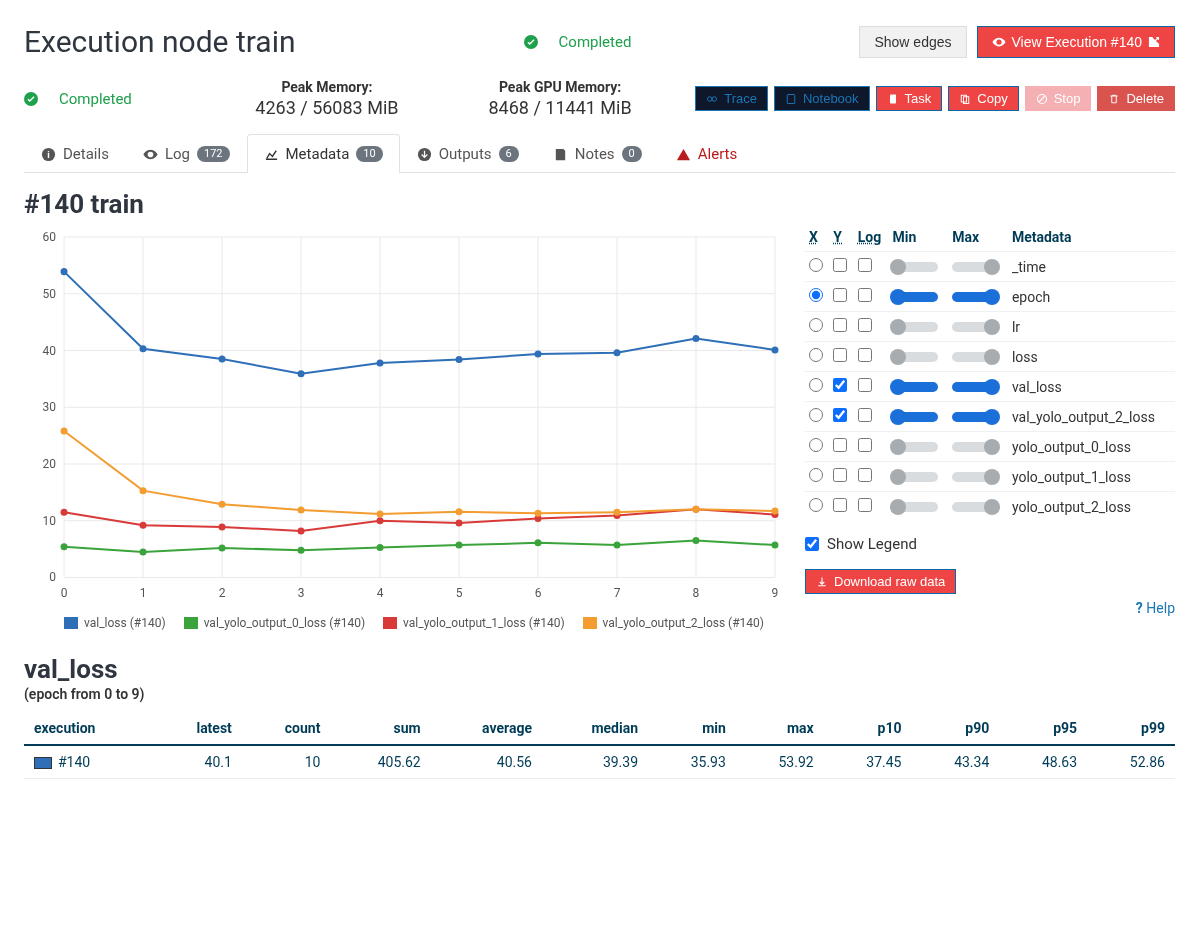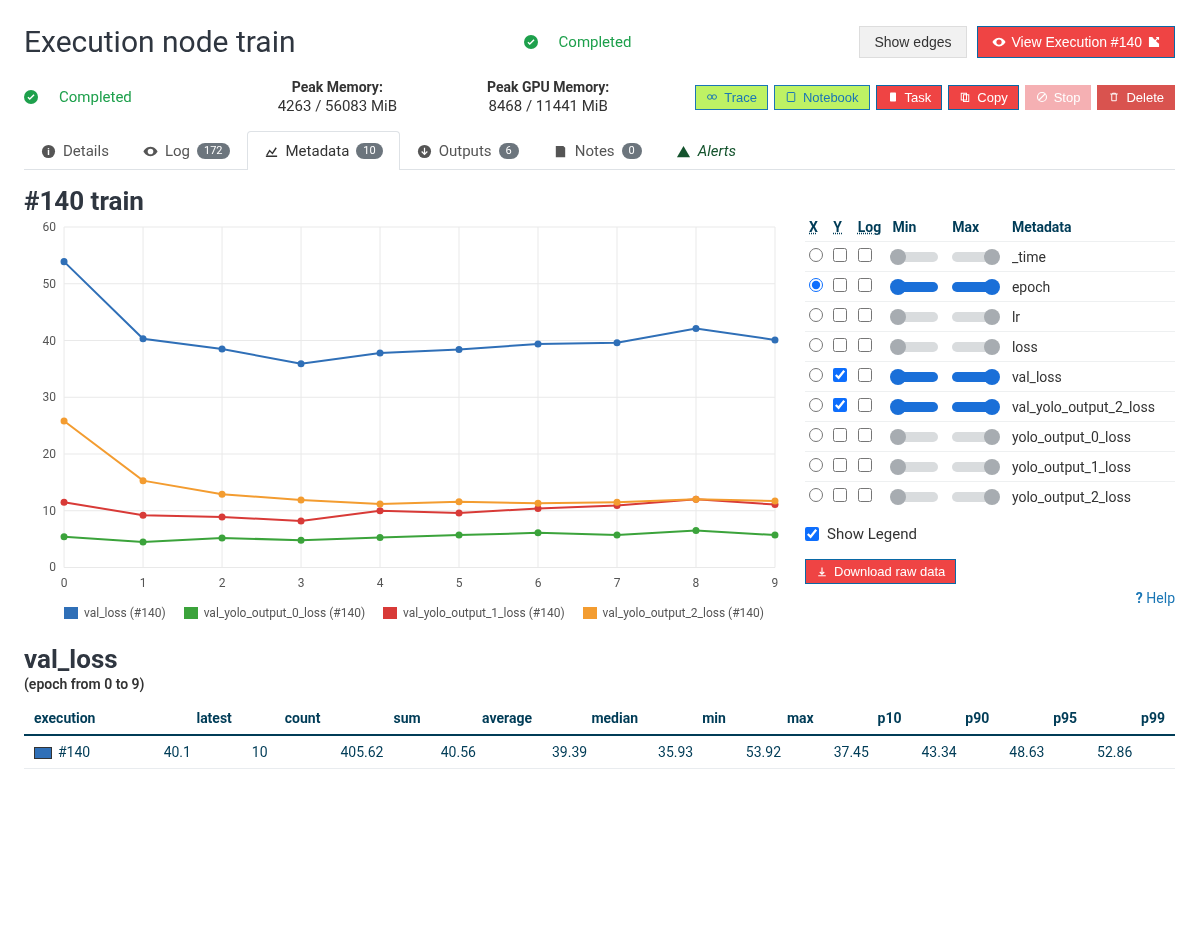--- a/index.html
+++ b/index.html
@@ -6,37 +6,37 @@
 body { font-family: -apple-system, BlinkMacSystemFont, "Segoe UI", Roboto, "Helvetica Neue", Arial, sans-serif; font-size: 14px; color: #212529; background: #fff; padding: 24px; }
 .header-row { display: flex; align-items: center; justify-content: space-between; margin-bottom: 20px; }
 .page-title { font-size: 30px; font-weight: 400; color: #2f3640; }
 .completed-badge { display: inline-flex; align-items: center; gap: 21px; color: #1ea04c; font-size: 15px; }
 .completed-badge .icon { width: 14px; height: 14px; }
 .header-actions { display: flex; gap: 10px; }
 .btn { display: inline-flex; align-items: center; gap: 6px; padding: 7px 14px; border-radius: 0; border: 1px solid transparent; font-size: 14px; cursor: pointer; text-decoration: none; }
 .btn-light { background: #f1f1f1; border-color: #ddd; color: #333; }
 .btn-primary { background: #ef4444; color: #fff; border-color: #0969a6; }
 .btn-sm { padding: 4px 10px; font-size: 13px; }
-.btn-outline-primary { background: #bef264; color: #1a76b5; border-color: #1a76b5; }
+.btn-outline-primary { background: #0f172a; color: #1a76b5; border-color: #1a76b5; }
 .btn-danger { background: #d9534f; color: #fff; border-color: #d9534f; justify-content: space-between; }
 .btn-disabled { background: #f5b0b3; color: #fff; border-color: #f5b0b3; cursor: not-allowed; }
 .stats-row { display: flex; align-items: center; justify-content: space-between; margin-bottom: 16px; }
 .stats-left { display: inline-flex; }
 .stats-center { display: flex; gap: 90px; margin-left: 60px; }
 .stat-block { text-align: center; }
 .stat-label { font-weight: 700; font-size: 14px; color: #333; }
-.stat-value { font-size: 15px; color: #333; margin-top: 2px; }
+.stat-value { font-size: 18px; color: #333; margin-top: 2px; }
 .stats-right { display: flex; gap: 6px; }
 .tabs { display: flex; border-bottom: 1px solid #dee2e6; margin-bottom: 16px; }
 .tab { display: inline-flex; align-items: center; gap: 7px; padding: 10px 16px; color: #555; cursor: pointer; border: 1px solid transparent; border-bottom: none; margin-bottom: -1px; font-size: 15px; }
 .tab.active { background: #fff; border-color: #dee2e6; border-radius: 4px 4px 0 0; color: #333; }
-.tab.disabled { color: #14532d; cursor: default; font-style: italic; }
+.tab.disabled { color: #b91c1c; cursor: default; }
 .tab .badge { display: inline-block; background: #6c757d; color: #fff; font-size: 11px; padding: 1px 7px; border-radius: 9px; line-height: 14px; }
 .tab-icon { width: 15px; height: 15px; fill: currentColor; }
-.section-title { font-size: 26px; font-weight: 700; color: #2f3640; margin-bottom: 1px; }
+.section-title { font-size: 26px; font-weight: 700; color: #2f3640; margin-bottom: 8px; }
 .chart-area { display: flex; gap: 20px; align-items: flex-start; }
 .chart-svg-wrap { flex: 1; }
 svg.chart { width: 100%; height: auto; display: block; }
 .axis-text { font-size: 12px; fill: #555; }
 .grid-line { stroke: #e9e9e9; stroke-width: 1; }
 .series-line { fill: none; stroke-width: 2; }
 .series-marker { stroke-width: 1; }
 .legend { display: flex; gap: 18px; flex-wrap: wrap; margin-top: 8px; font-size: 12px; color: #555; padding-left: 40px; }
 .legend-item { display: inline-flex; align-items: center; gap: 6px; }
 .legend-swatch { width: 14px; height: 12px; display: inline-block; }
@@ -56,21 +56,21 @@
 .check-row { display: flex; align-items: center; gap: 8px; font-size: 15px; color: #333; margin-top: 6px; }
 .below-controls { margin-top: 14px; }
 .help-link { float: right; color: #1a76b5; font-size: 14px; cursor: pointer; margin-top: 6px; }
 .help-link::before { content: "? "; font-weight: 700; }
 .subsection { clear: both; margin-top: 24px; }
 .subsection h2 { font-size: 26px; font-weight: 700; color: #2f3640; }
 .sub-sub { font-size: 14px; color: #333; font-weight: 600; margin-top: 2px; margin-bottom: 10px; }
 .data-table { width: 100%; border-collapse: collapse; }
 .data-table th { text-align: right; font-weight: 700; color: #003c57; padding: 8px 10px; border-bottom: 2px solid #003c57; font-size: 14px; }
 .data-table th:first-child { text-align: left; }
-.data-table td { padding: 8px 10px; border-bottom: 1px solid #e9ecef; color: #003c57; }
+.data-table td { text-align: right; padding: 8px 10px; border-bottom: 1px solid #e9ecef; color: #003c57; }
 .data-table td:first-child { text-align: left; }
 .exec-swatch { display: inline-block; width: 18px; height: 12px; margin-right: 6px; vertical-align: middle; border: 1px solid #333; }
 </style>
 </head>
 <body>
 
 <div class="header-row">
   <div class="page-title">Execution node train</div>
   <div class="completed-badge">
     <svg class="icon" viewBox="0 0 16 16">

